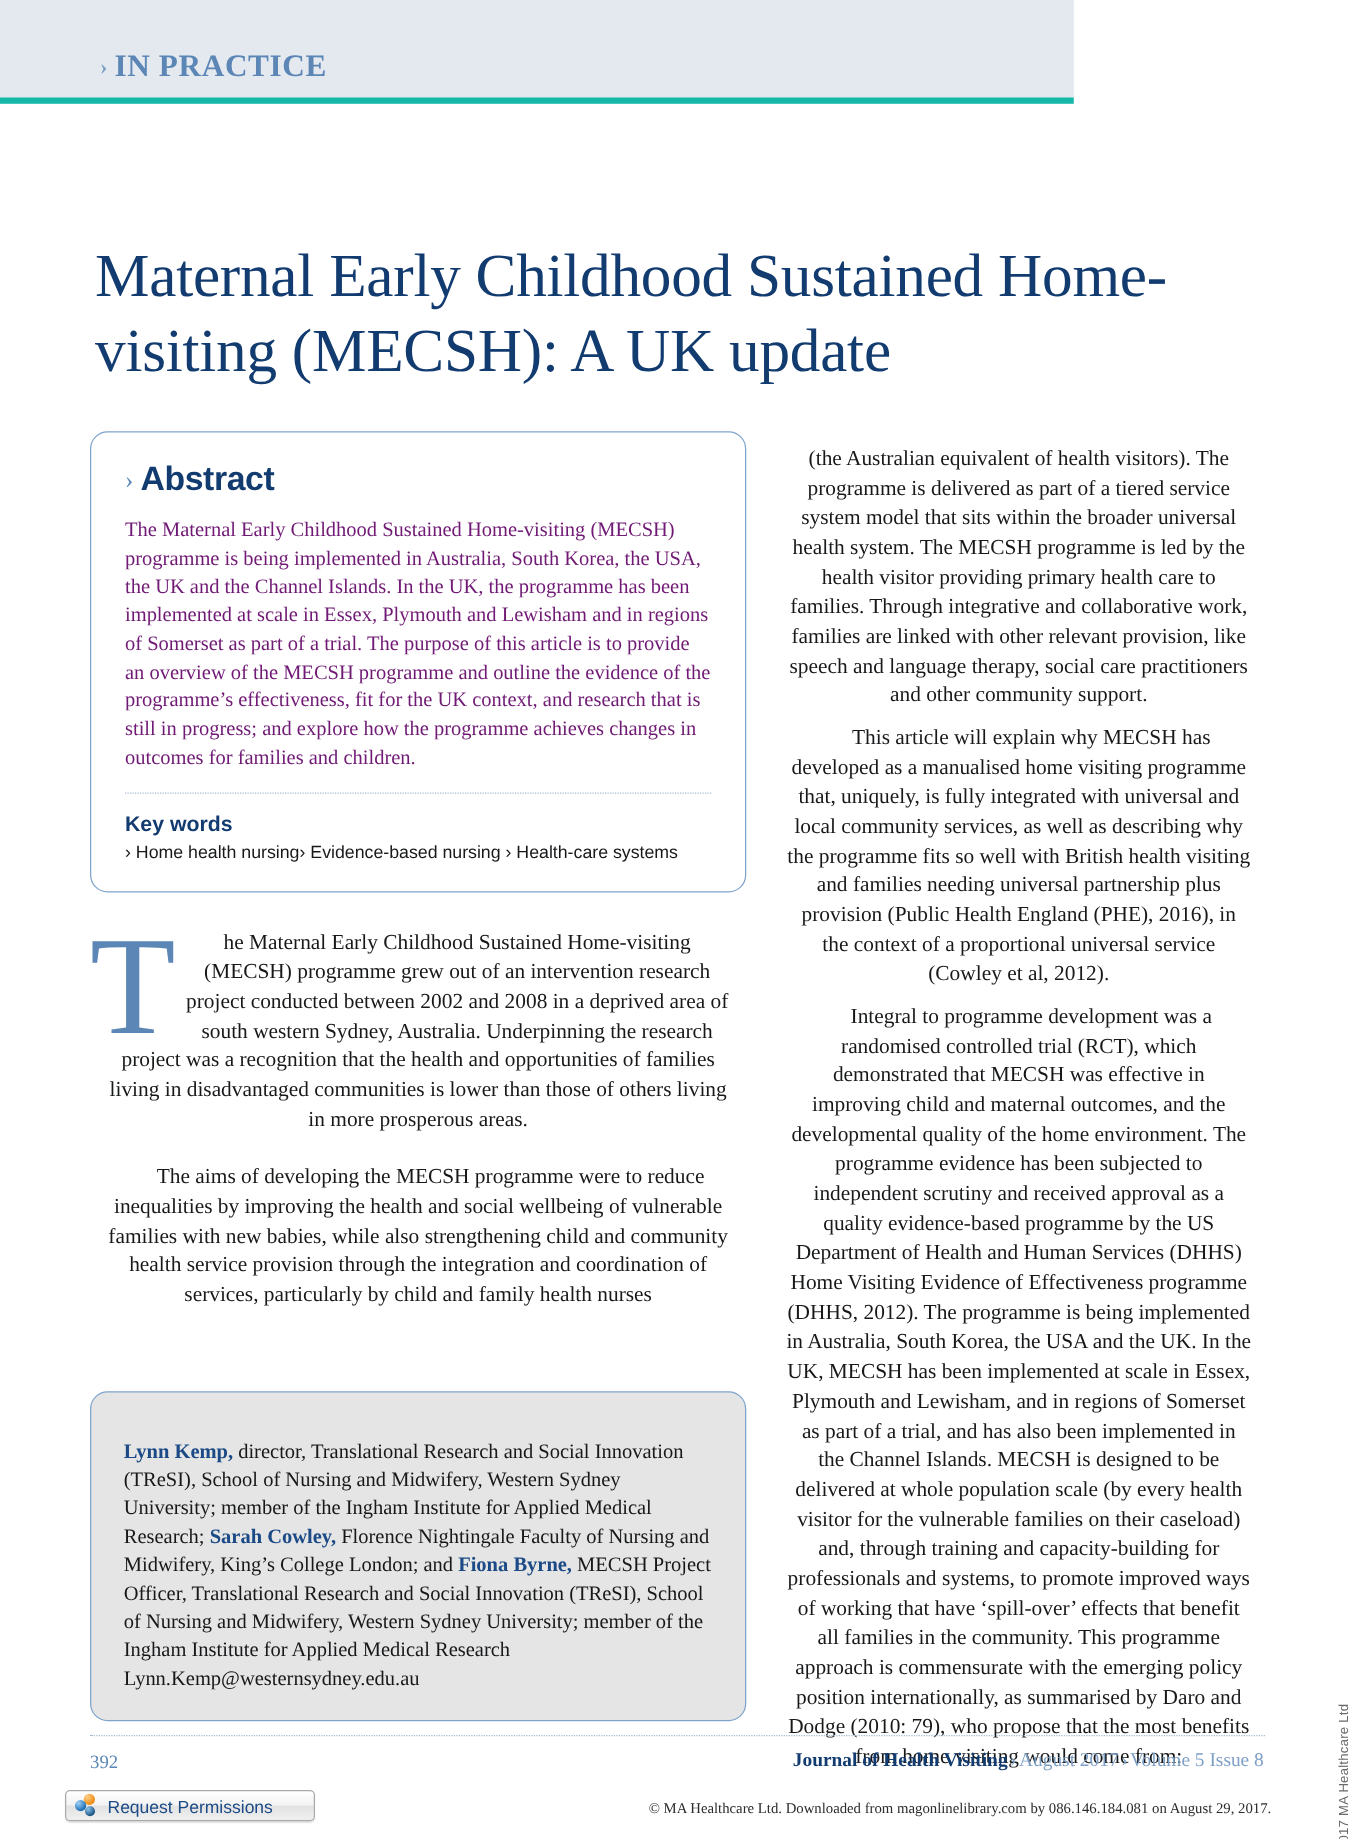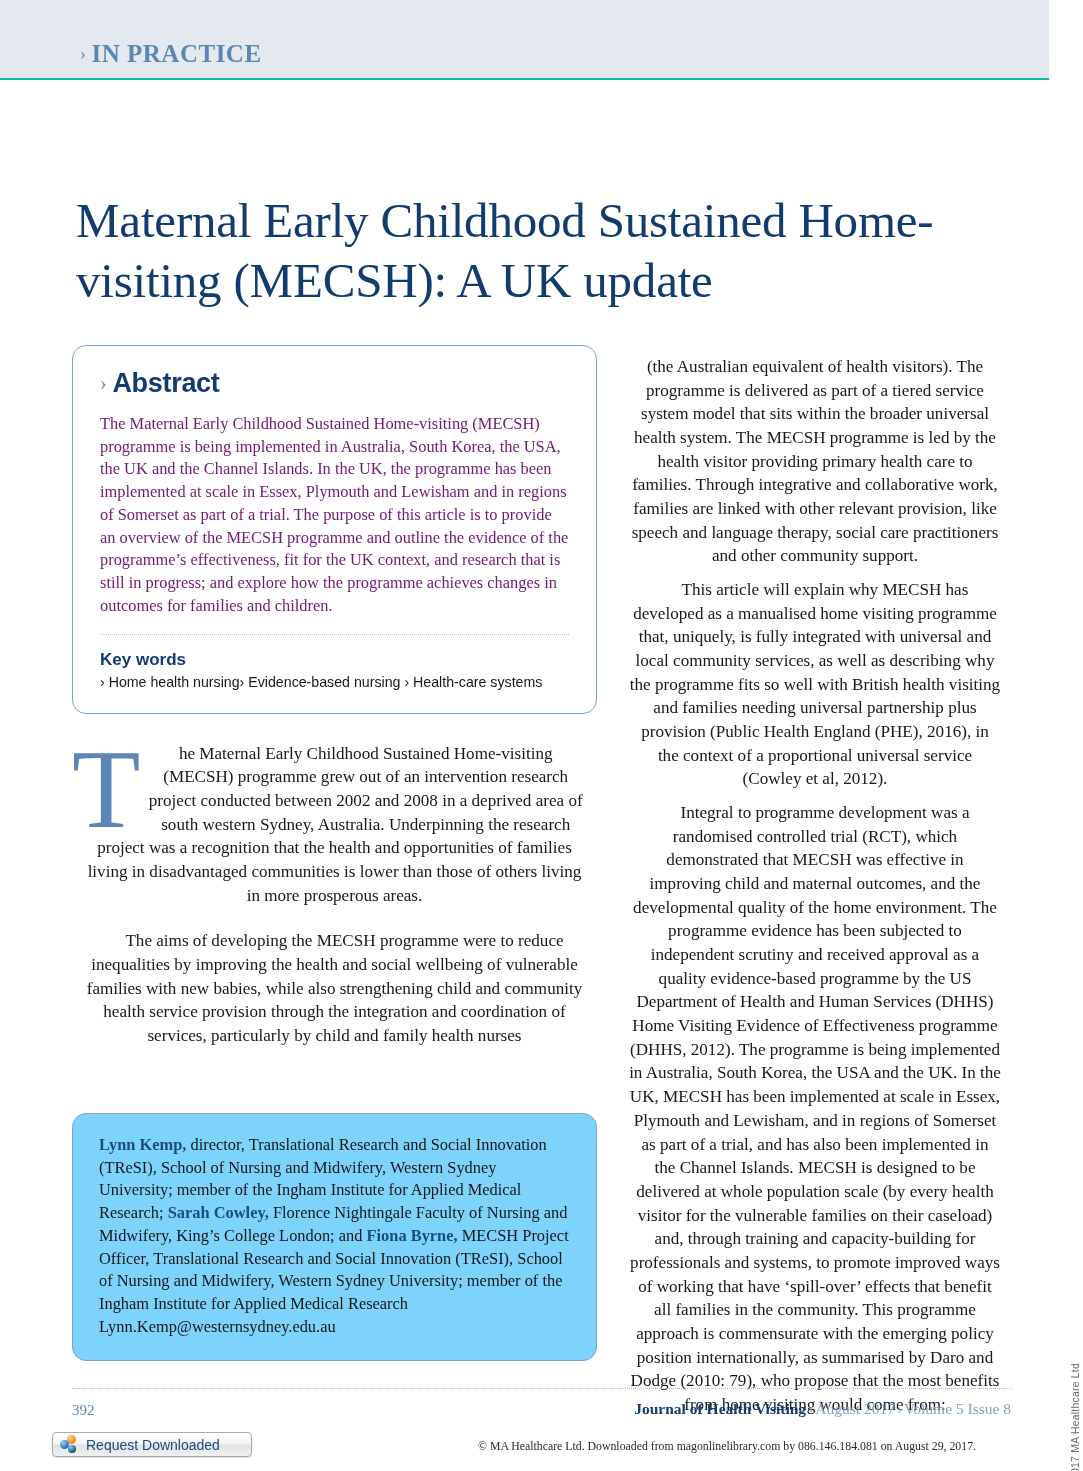--- a/index.html
+++ b/index.html
@@ -13,24 +13,24 @@
     position: relative;
     font-family: "Liberation Serif", serif;
     color: #1a1a1a;
     overflow: hidden;
   }
 
   
   .topbar {
     position: absolute;
     left: 0; top: 0;
-    width: 1049px;
+    width: 859px;
     height: 78px;
     background: #e4e9f0;
-    border-bottom: 2px solid #14b8a6;
+    border-bottom: 5px solid #14b8a6;
   }
   .topbar-label {
     position: absolute;
     left: 80px;
     top: 40px;
     font-family: "Liberation Serif", serif;
     font-size: 25px;
     font-weight: bold;
     letter-spacing: 0.5px;
     color: #5b86b5;
@@ -155,22 +155,22 @@
 
   
   .author-box {
     position: absolute;
     left: 72px;
     top: 1113px;
     width: 525px;
     box-sizing: border-box;
     border: 1.5px solid #7fa4cc;
     border-radius: 14px;
-    padding: 20px 26px 22px 26px;
-    background: #7dd3fc;
+    padding: 36px 26px 22px 26px;
+    background: #e5e5e5;
   }
   .author-box p {
     font-family: "Liberation Serif", serif;
     font-size: 16.4px;
     line-height: 1.385;
     color: #17181a;
     margin: 0;
   }
   .author-name {
     font-weight: bold;
@@ -276,21 +276,21 @@
     font-size: 14px;
     color: #1b4a86;
     white-space: nowrap;
   }
 
   .copyright-block {
     position: absolute;
     right: 25px;
     top: 1438px;
     width: 580px;
-    text-align: left;
+    text-align: center;
     font-family: "Liberation Serif", serif;
     font-size: 11.8px;
     line-height: 1.42;
     color: #2b2b2b;
   }
 </style>
 </head>
 <body>
 
 <div class="topbar">
@@ -340,18 +340,18 @@
 <div class="page-number">392</div>
 
 <div class="journal-line"><span class="jtitle">Journal of Health Visiting</span><span class="chev">›</span><span>August 2017</span><span class="chev">›</span><span>Volume 5 Issue 8</span></div>
 
 <div class="permissions-btn">
   <span class="ccc-icon">
     <i class="s-orange"></i>
       <i class="s-blue1"></i>
       <i class="s-blue2"></i>
   </span>
-  <span class="btn-label">Request Downloaded</span>
+  <span class="btn-label">Request Permissions</span>
 </div>
 
 <div class="copyright-block">
   <div>© MA Healthcare Ltd. Downloaded from magonlinelibrary.com by 086.146.184.081 on August 29, 2017.</div>
 </div>
 
 </body></html>

